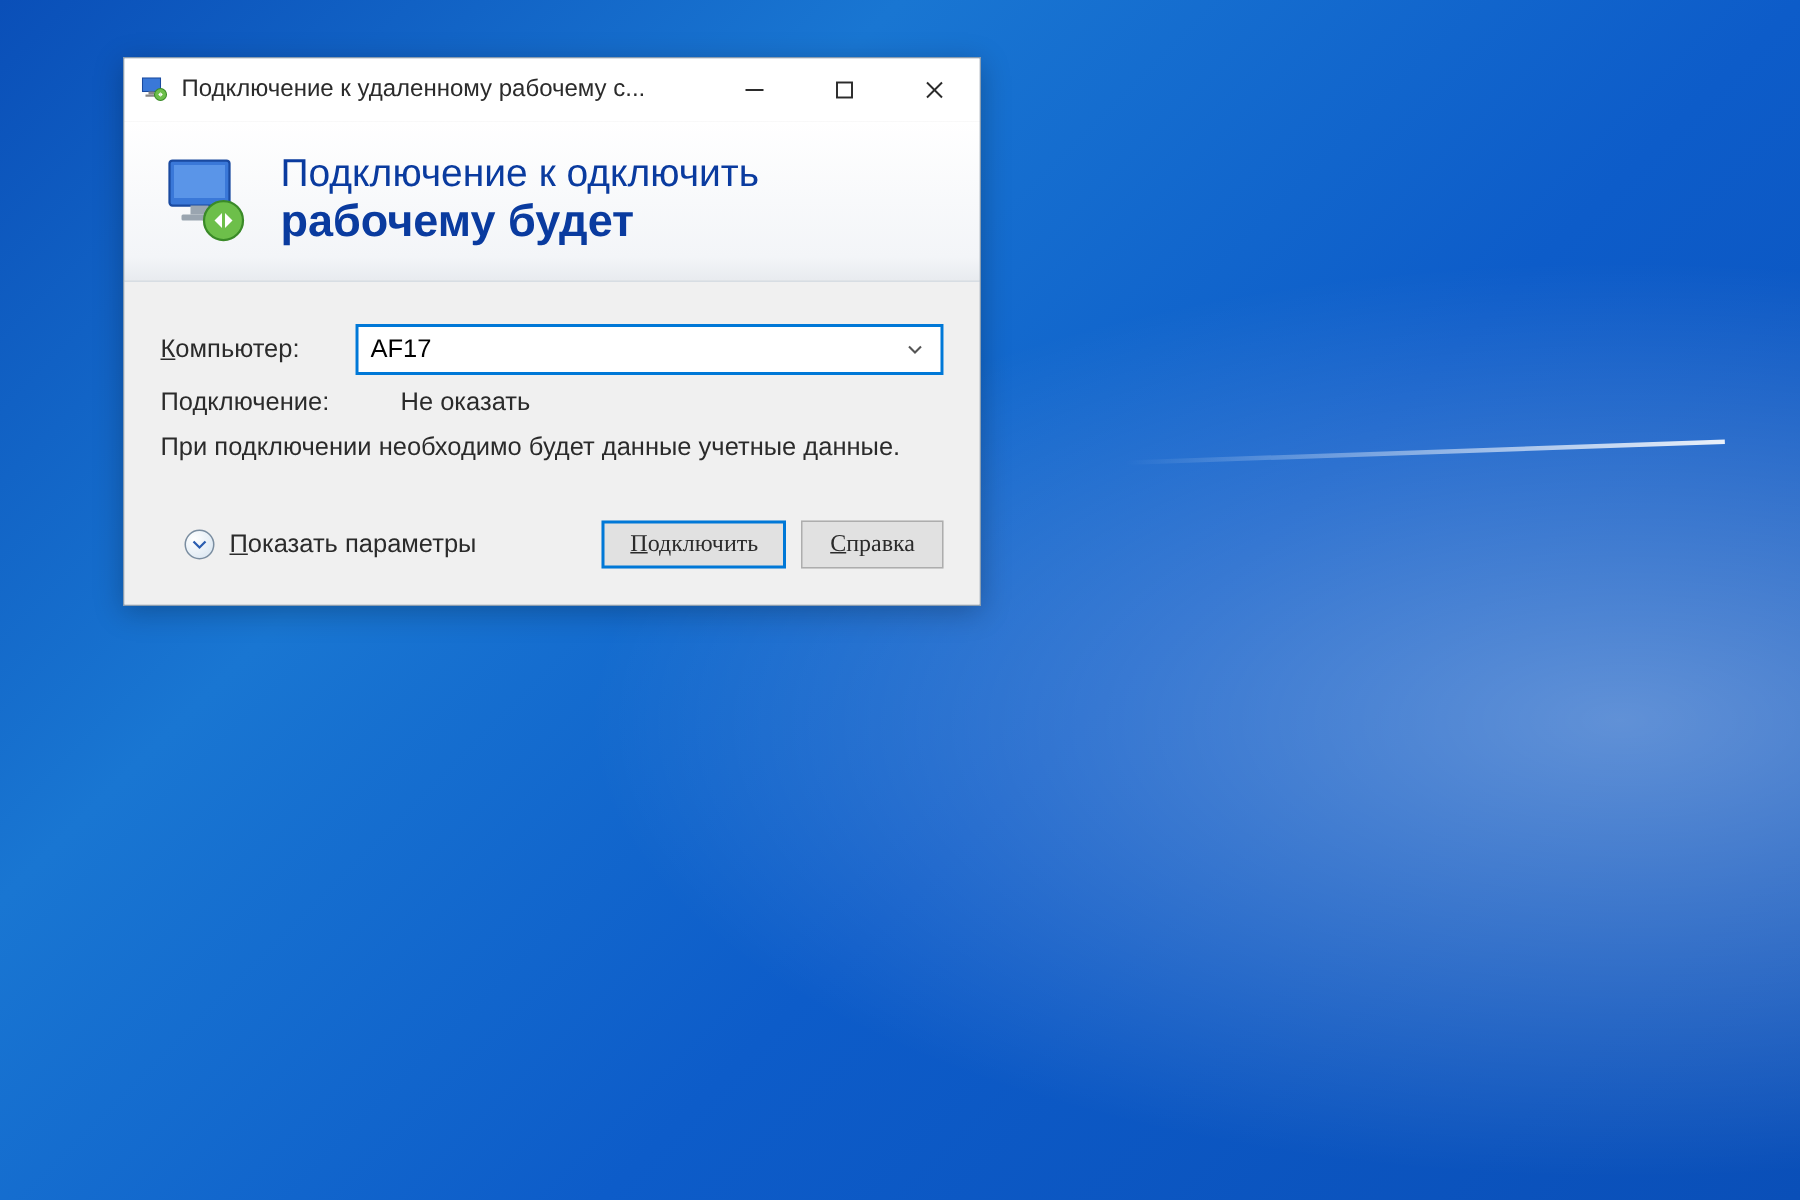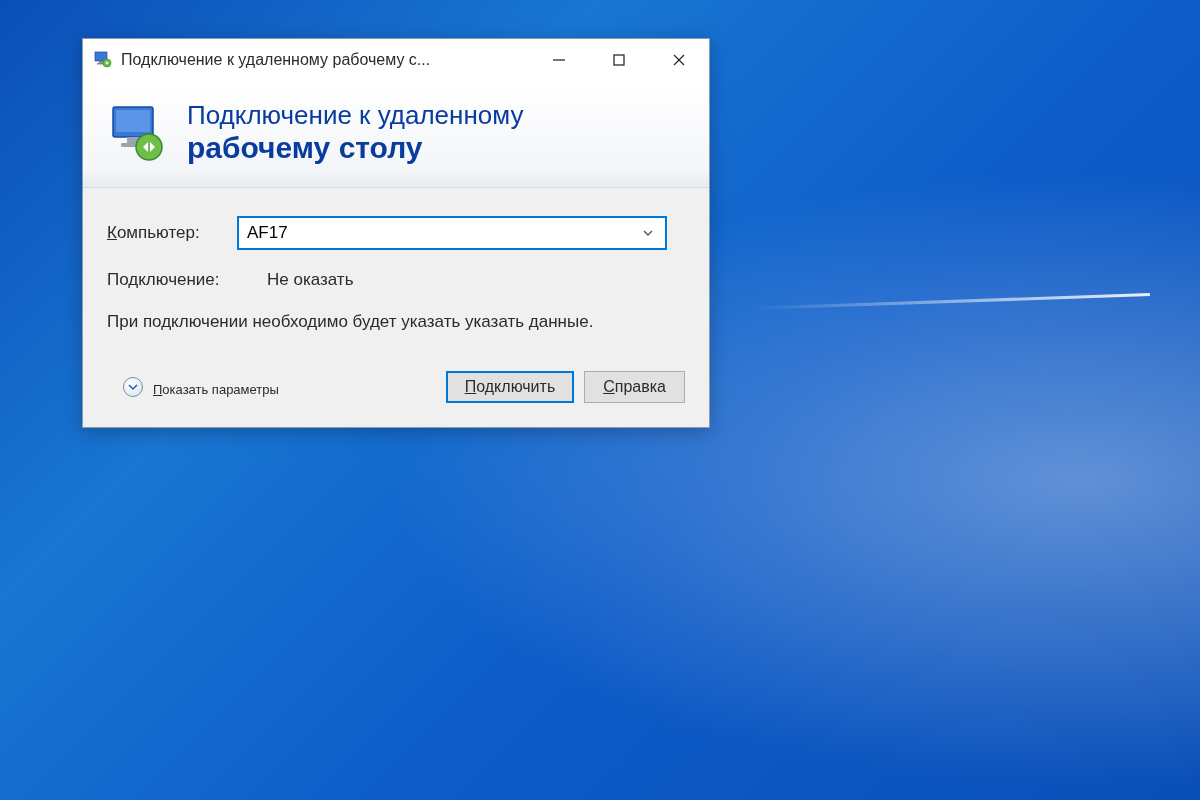--- a/index.html
+++ b/index.html
@@ -30,21 +30,21 @@
       width: 400px;
       height: 3px;
       background: linear-gradient(90deg, transparent, rgba(255,255,255,0.9));
       transform: rotate(-2deg);
       pointer-events: none;
     }
     .window {
       position: absolute;
       left: 82px;
       top: 38px;
-      width: 628px;
+      width: 572px;
       background: #e5e5e5;
       border: 1px solid #8a9db0;
       box-shadow: 0 4px 18px rgba(0,0,0,0.25);
     }
     .titlebar {
       height: 42px;
       background: #ffffff;
       display: flex;
       align-items: center;
       padding-left: 10px;
@@ -105,21 +105,21 @@
       font-size: 30px;
       font-weight: 700;
     }
     .content {
       background: #f0f0f0;
       padding: 28px 24px 24px 24px;
     }
     .row {
       display: flex;
       align-items: center;
-      margin-bottom: 20px;
+      margin-bottom: 8px;
     }
     .label {
       font-size: 17px;
       color: #2b2b2b;
       min-width: 130px;
     }
     .combo {
       flex: 1;
       max-width: 430px;
       height: 34px;
@@ -158,21 +158,21 @@
       margin-bottom: 36px;
     }
     .footer {
       display: flex;
       align-items: center;
     }
     .show-options {
       display: flex;
       align-items: flex-end;
       cursor: pointer;
-      font-size: 13px;
+      font-size: 17px;
       color: #2b2b2b;
       padding-left: 16px;
     }
     .expand-icon {
       width: 20px;
       height: 20px;
       border: 1px solid #7a8da0;
       border-radius: 50%;
       background: radial-gradient(circle at 30% 30%, #ffffff, #d5e3f0);
       display: flex;
@@ -180,21 +180,21 @@
       justify-content: center;
       margin-right: 10px;
     }
     .spacer { flex: 1; }
     .btn {
       height: 32px;
       padding: 0 18px;
       background: #e1e1e1;
       border: 1px solid #adadad;
       font-size: 16px;
-      font-family: Liberation Sans, sans-serif;
+      font-family: Liberation Serif, serif;
       color: #2b2b2b;
       cursor: pointer;
       margin-left: 10px;
     }
     .btn.default {
       border: 2px solid #0078d7;
       padding: 0 17px;
     }
   </style>
 </head>
@@ -239,22 +239,22 @@
         <rect x="6" y="4" width="40" height="30" rx="2" fill="#3a78d8" stroke="#1a4aa0" stroke-width="1.5"></rect>
         <rect x="9" y="7" width="34" height="22" fill="#5a95e8"></rect>
         <rect x="20" y="34" width="12" height="6" fill="#9aa5b0"></rect>
         <rect x="14" y="40" width="24" height="4" rx="1" fill="#9aa5b0"></rect>
         <circle cx="42" cy="44" r="13" fill="#6dbf4a" stroke="#3a8a28" stroke-width="1.5"></circle>
         <path d="M36 44 L41 49 L41 39 Z" fill="#ffffff"></path>
         <path d="M48 44 L43 39 L43 49 Z" fill="#ffffff"></path>
       </svg>
     </div>
     <div class="banner-text">
-      <div class="banner-line1">Подключение к удаленному</div>
-      <div class="banner-line2">рабочему столу</div>
+      <div class="banner-line1">Подключение к одключить</div>
+      <div class="banner-line2">рабочему будет</div>
     </div>
   </div>
 
   <div class="content">
     <div class="row">
       <span class="label"><span style="text-decoration:underline">К</span>омпьютер:</span>
       <div class="combo">
         <input class="combo-input" type="text" value="AF17" style="">
         <span class="combo-arrow">
           <svg width="12" height="12" viewBox="0 0 12 12">
@@ -262,21 +262,21 @@
             </svg>
         </span>
       </div>
     </div>
 
     <div class="row">
       <span class="label">Подключение:</span>
       <span class="user-value">Не оказать</span>
     </div>
 
-    <div class="hint">При подключении необходимо будет указать указать данные.</div>
+    <div class="hint">При подключении необходимо будет данные учетные данные.</div>
 
     <div class="footer">
       <div class="show-options">
         <span class="expand-icon">
           <svg width="10" height="10" viewBox="0 0 10 10">
               <path d="M1 3 L5 7 L9 3" fill="none" stroke="#2a5db0" stroke-width="1.5"></path>
             </svg>
         </span>
         <span><span style="text-decoration:underline">П</span>оказать параметры</span>
       </div>

